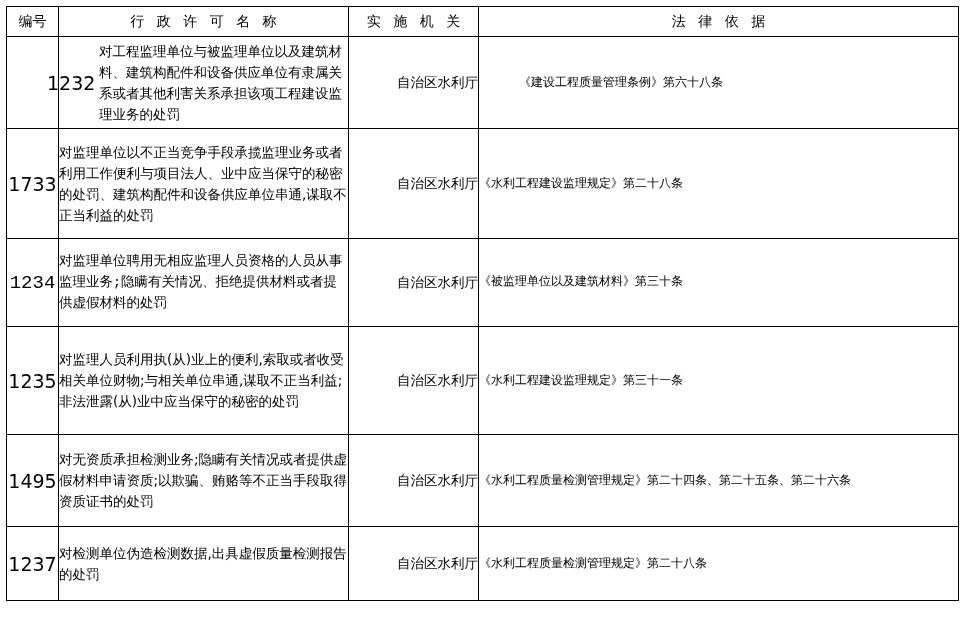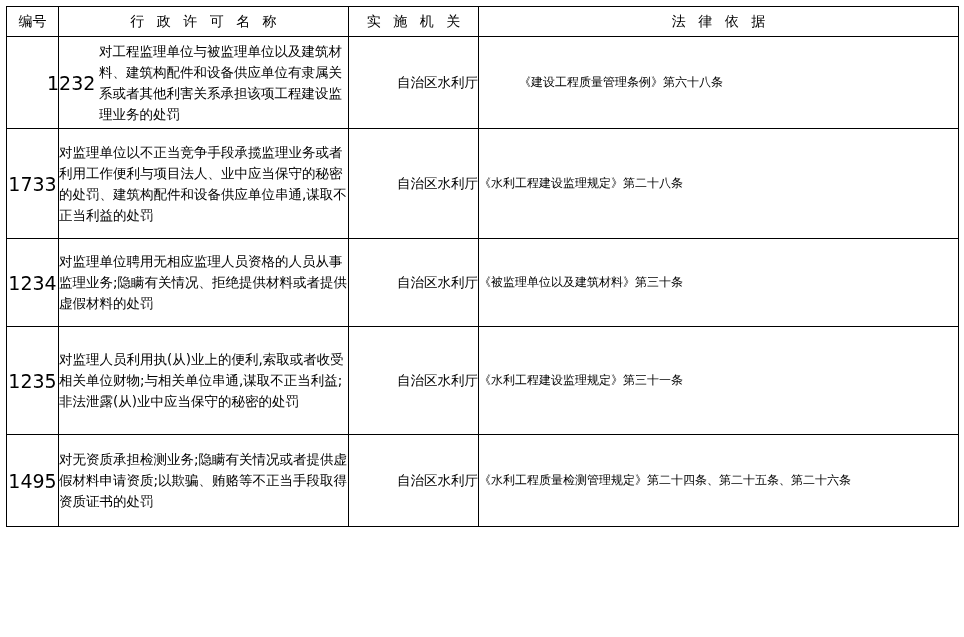--- a/index.html
+++ b/index.html
@@ -71,21 +71,21 @@
   }
   td.cell-basis {
     font-size: 12px;
     line-height: 21px;
     padding: 6px 6px 6px 10px;
     text-align: left;
     margin-top: 46px;
   }
   tr.row-1232 td { height: 92px; padding-left: 40px; }
   tr.row-1233 td { height: 110px; }
-  tr.row-1234 td { height: 88px; }
+  tr.row-1234 td { height: 88px; font-family: Liberation Mono, monospace; }
   tr.row-1235 td { height: 108px; }
   tr.row-1236 td { height: 92px; }
   tr.row-1237 td { height: 74px; }
 </style>
 </head>
 <body>
 
 <div class="page">
   <table class="permit-table">
     <colgroup>
@@ -134,15 +134,21 @@
         <td class="cell-name">对监理人员利用执(从)业上的便利,索取或者收受相关单位财物;与相关单位串通,谋取不正当利益;非法泄露(从)业中应当保守的秘密的处罚</td>
         <td class="cell-agency">自治区水利厅</td>
         <td class="cell-basis">《水利工程建设监理规定》第三十一条</td>
       </tr>
       <tr class="row-1236">
         <td class="cell-no">1495</td>
         <td class="cell-name">对无资质承担检测业务;隐瞒有关情况或者提供虚假材料申请资质;以欺骗、贿赂等不正当手段取得资质证书的处罚</td>
         <td class="cell-agency">自治区水利厅</td>
         <td class="cell-basis">《水利工程质量检测管理规定》第二十四条、第二十五条、第二十六条</td>
       </tr>
+      <tr class="row-1237">
+        <td class="cell-no">1237</td>
+        <td class="cell-name">对检测单位伪造检测数据,出具虚假质量检测报告的处罚</td>
+        <td class="cell-agency">自治区水利厅</td>
+        <td class="cell-basis">《水利工程质量检测管理规定》第二十八条</td>
+      </tr>
     </tbody>
   </table>
 </div>
 
 </body></html>

